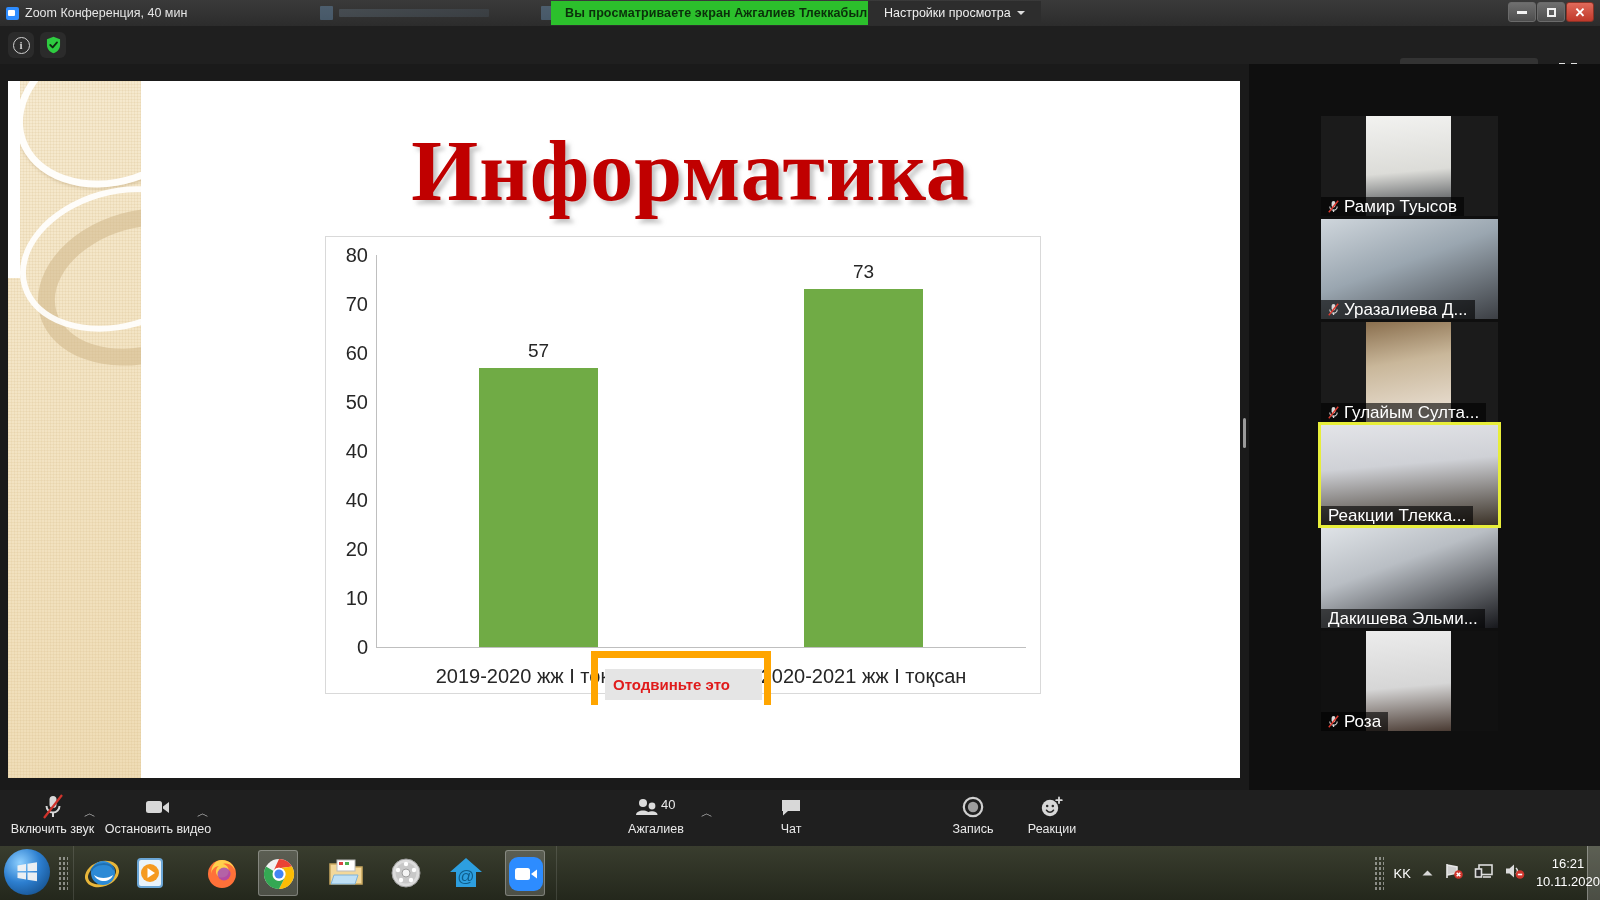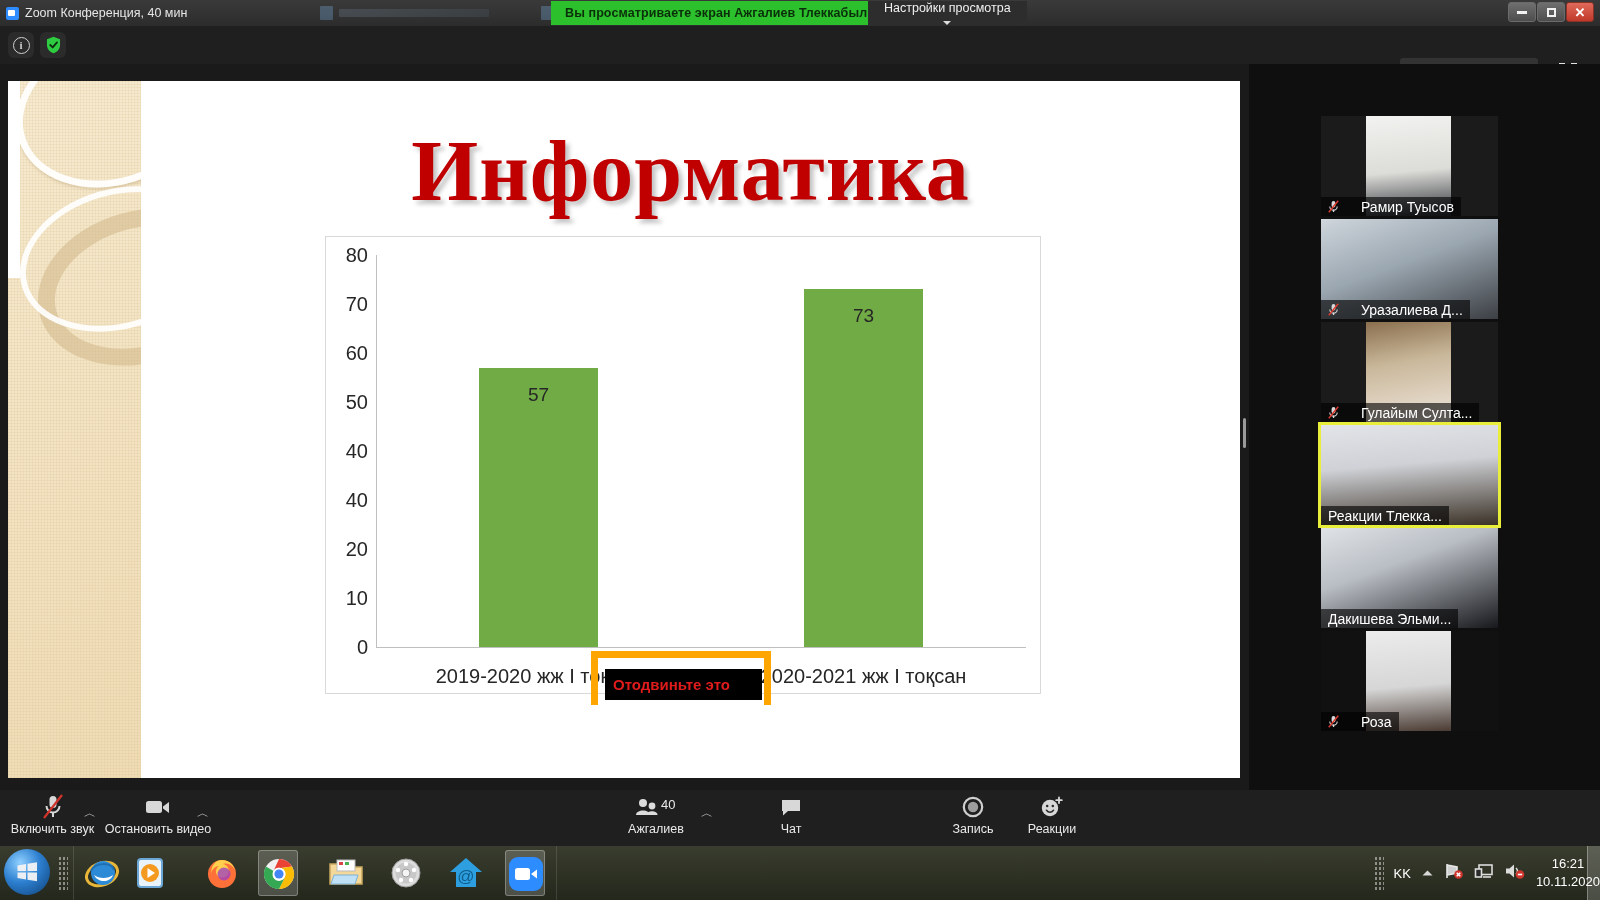--- a/index.html
+++ b/index.html
@@ -37,21 +37,21 @@
   .share-banner {
     position: absolute; left: 551px; top: 1px; height: 24px;
     background: #2cc02c; color: #0b2f0b;
     display: flex; align-items: center; padding: 0 14px;
     font-size: 12.5px; font-weight: bold; white-space: nowrap;
     letter-spacing: .1px;
   }
   .view-settings {
     position: absolute; left: 868px; top: 1px; height: 24px;
     display: flex; align-items: center; gap: 6px; padding: 0 16px;
-    color: #f0f0f0; font-size: 12.5px; white-space: nowrap; background: #2d2d2d; flex-direction: column;
+    color: #f0f0f0; font-size: 12.5px; white-space: nowrap; background: #2d2d2d;
   }
   .chev-d { width: 0; height: 0; border-left: 4px solid transparent; border-right: 4px solid transparent; border-top: 4px solid #dcdcdc; }
 
   .winbtns { position: absolute; right: 6px; top: 2px; display: flex; gap: 1px; }
   .winbtn {
     width: 28px; height: 20px; border: 1px solid #6b6b6b; border-radius: 3px;
     display: flex; align-items: center; justify-content: center;
     background: linear-gradient(#6f6f6f,#4d4d4d);
   }
   .winbtn.close { background: linear-gradient(#e06a5a,#c0392b); border-color: #8a3226; }
@@ -133,49 +133,48 @@
   .xaxis-line { position: absolute; left: 50px; top: 410px; width: 650px; height: 1px; background: #bfbfbf; }
   .ytick {
     position: absolute; left: 0; width: 42px; text-align: right;
     font-size: 20px; color: #262626; font-family: "Liberation Sans", sans-serif;
     transform: translateY(-50%);
   }
   .bar { position: absolute; bottom: 48px; background: linear-gradient(180deg,#76b247,#70ab45); }
   .barlabel {
     position: absolute; font-size: 19px; color: #262626; text-align: center;
     transform: translateX(-50%);
-    margin-top: 44px;
   }
   .xlabel {
     position: absolute; bottom: 7px; font-size: 20px; color: #262626;
     text-align: center; transform: translateX(-50%); white-space: nowrap;
   }
 
   
   .annot-frame {
     position: absolute; left: 583px; top: 570px; width: 180px; height: 54px;
     border: 7px solid #ffa500; border-bottom: none;
   }
   .annot-chip {
     position: absolute; left: 597px; top: 588px; width: 157px; height: 31px;
-    background: #000000; color: #e01b1b; font-size: 15px; font-weight: bold;
+    background: #e5e5e5; color: #e01b1b; font-size: 15px; font-weight: bold;
     display: flex; align-items: center; padding-left: 8px; white-space: nowrap;
   }
 
   
   .divider { position: absolute; left: 1240px; top: 64px; width: 9px; height: 726px; background: #1a1a1a; }
   .grip { position: absolute; left: 1243px; top: 418px; width: 3px; height: 30px; background: #9a9a9a; border-radius: 2px; }
   .strip { position: absolute; left: 1249px; top: 64px; width: 351px; height: 726px; background: #0f0f0f; }
   .thumb { position: absolute; left: 72px; width: 177px; height: 100px; overflow: hidden; background: #141414; }
   .thumb.active { outline: 3px solid #e8ee3a; outline-offset: 0; }
   .thumb .cam { position: absolute; inset: 0; }
   .namebar {
     position: absolute; left: 0; bottom: 0; height: 19px;
-    background: rgba(0,0,0,.62); color: #fff; font-size: 14px;
-    display: flex; align-items: center; gap: 22px; padding: 0 7px; white-space: nowrap;
+    background: rgba(0,0,0,.62); color: #fff; font-size: 17px;
+    display: flex; align-items: center; gap: 5px; padding: 0 7px; white-space: nowrap;
     max-width: 100%;
     margin-top: 39px;
   }
   .mute-ico { width: 11px; height: 13px; flex: none; }
   .scroll-down {
     position: absolute; left: 131px; top: 746px; width: 60px; height: 30px;
     background: #2a2a2a; border-radius: 3px; display: flex; align-items: center; justify-content: center;
   }
 
   

